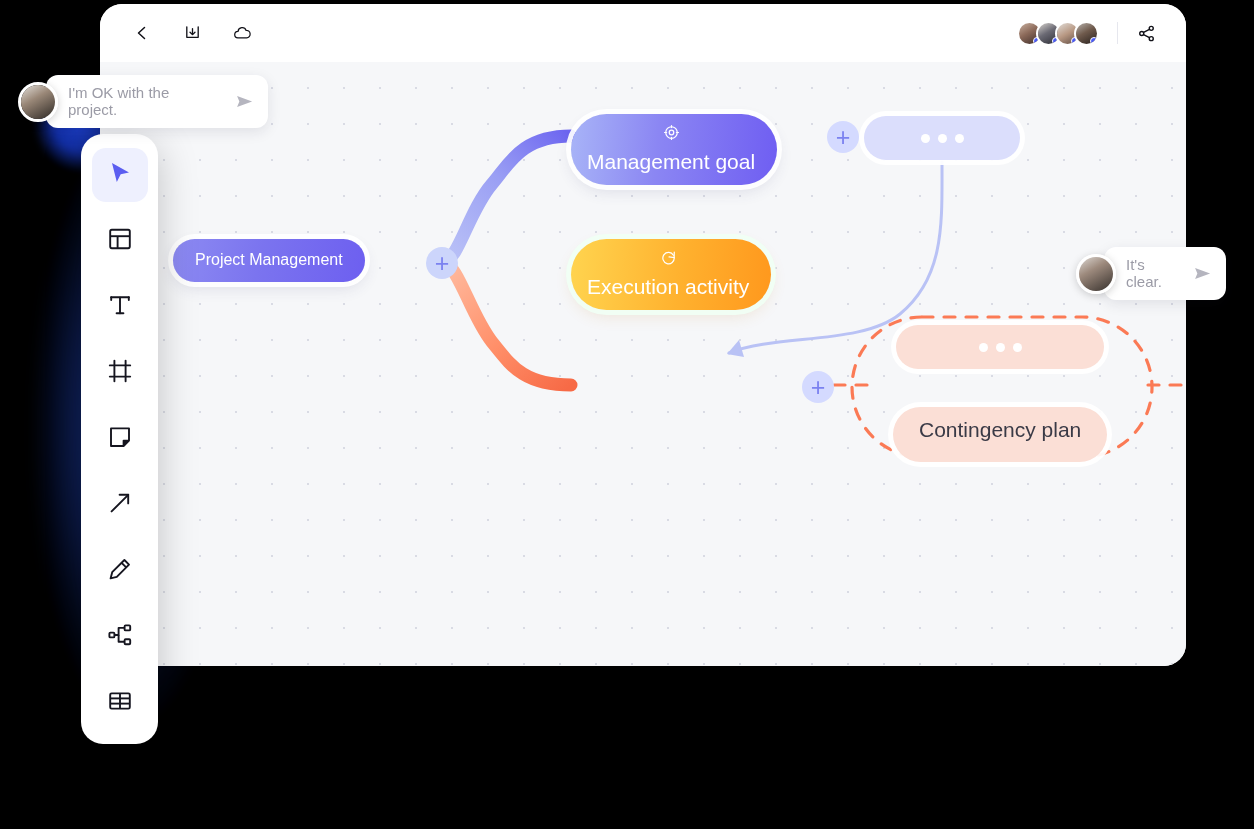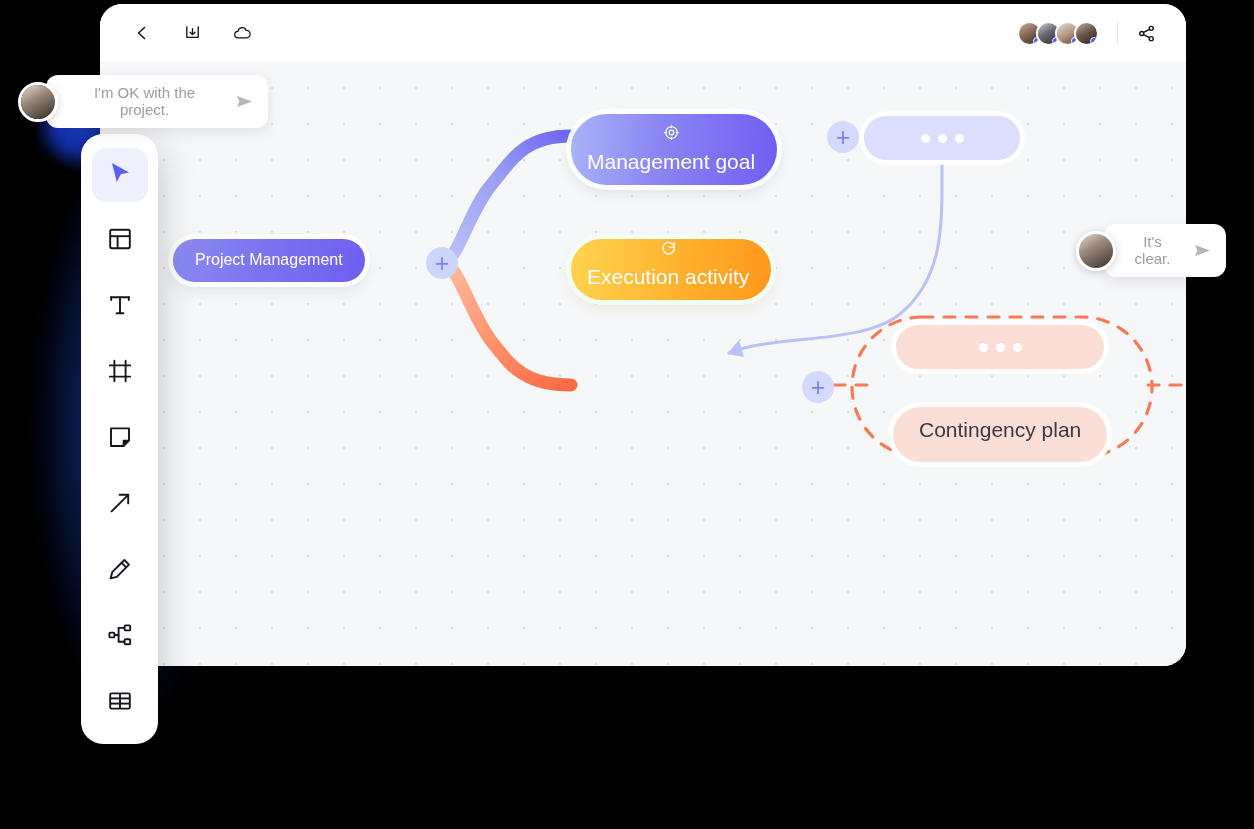--- a/index.html
+++ b/index.html
@@ -100,21 +100,21 @@
     font-size: 16px;
     background: linear-gradient(100deg, #8d8bf2 0%, #7b74ef 45%, #6d5ff0 100%);
   }
   #node-goal {
     left: 471px; top: 52px;
     padding: 10px 22px 11px 16px;
     background: linear-gradient(95deg, #a8b4f7 0%, #8b86f3 42%, #6f5ef2 100%);
   }
   #node-exec {
     left: 471px; top: 177px;
-    padding: 0 22px 11px 16px;
+    padding: 10px 22px 11px 16px;
     background: linear-gradient(95deg, #ffd44f 0%, #ffb12e 55%, #ff981d 100%);
     box-shadow: 0 0 0 5px rgba(240,255,244,.95), 0 6px 16px rgba(200,130,40,.16);
   }
   #node-risk {
     left: 471px; top: 301px;
     padding: 10px 22px 11px 16px;
     background: linear-gradient(95deg, #ff9168 0%, #ff6a4b 55%, #fb3e32 100%);
   }
 
   .ghost-node {
@@ -160,41 +160,40 @@
   }
   #plus-root  { left: 326px; top: 185px; background: #ccd5fb; }
   #plus-goal  { left: 727px; top: 59px; }
   #plus-risk  { left: 702px; top: 309px; }
 
   
   .chat {
     position: absolute;
     display: flex; align-items: center;
     z-index: 40;
-    text-align: center;
   }
   .chat .cav {
     width: 40px; height: 40px; border-radius: 50%;
     border: 3px solid #fff; overflow: hidden; position: relative;
     z-index: 2;
     box-shadow: 0 2px 8px rgba(0,0,0,.18);
   }
   .chat .bubble {
     margin-left: -12px;
     background: #fff;
     border-radius: 12px;
     padding: 9px 14px 10px 22px;
     display: flex; align-items: center; gap: 14px;
     font-size: 15px;
     color: #9b9ba6;
     box-shadow: 0 4px 14px rgba(30,30,60,.10);
   }
   #chat-left { left: 18px; top: 75px; }
   #chat-left .bubble { width: 222px; }
-  #chat-right { left: 1076px; top: 224px; }
+  #chat-right { left: 1076px; top: 247px; }
   #chat-right .bubble { width: 122px; }
   .send-icon { margin-left: auto; color: #b5b5bf; display: flex; align-items: center; }
 
   
   #toolbar {
     position: absolute;
     left: 81px; top: 134px;
     width: 77px; height: 610px;
     background: #ffffff;
     border-radius: 22px;

